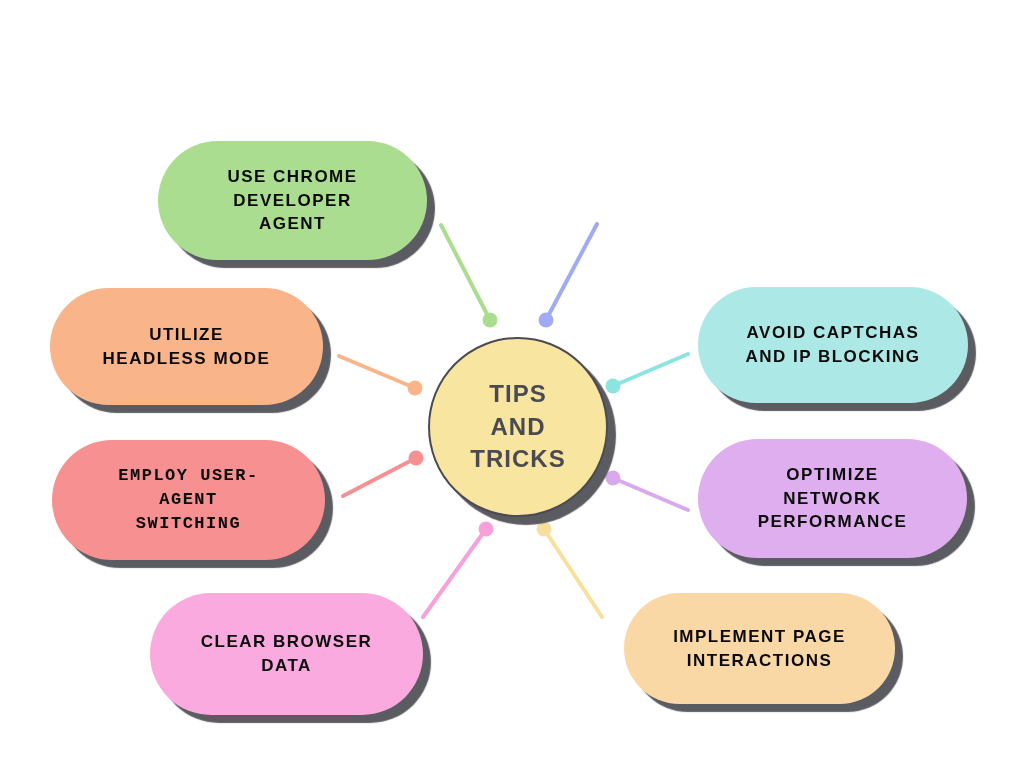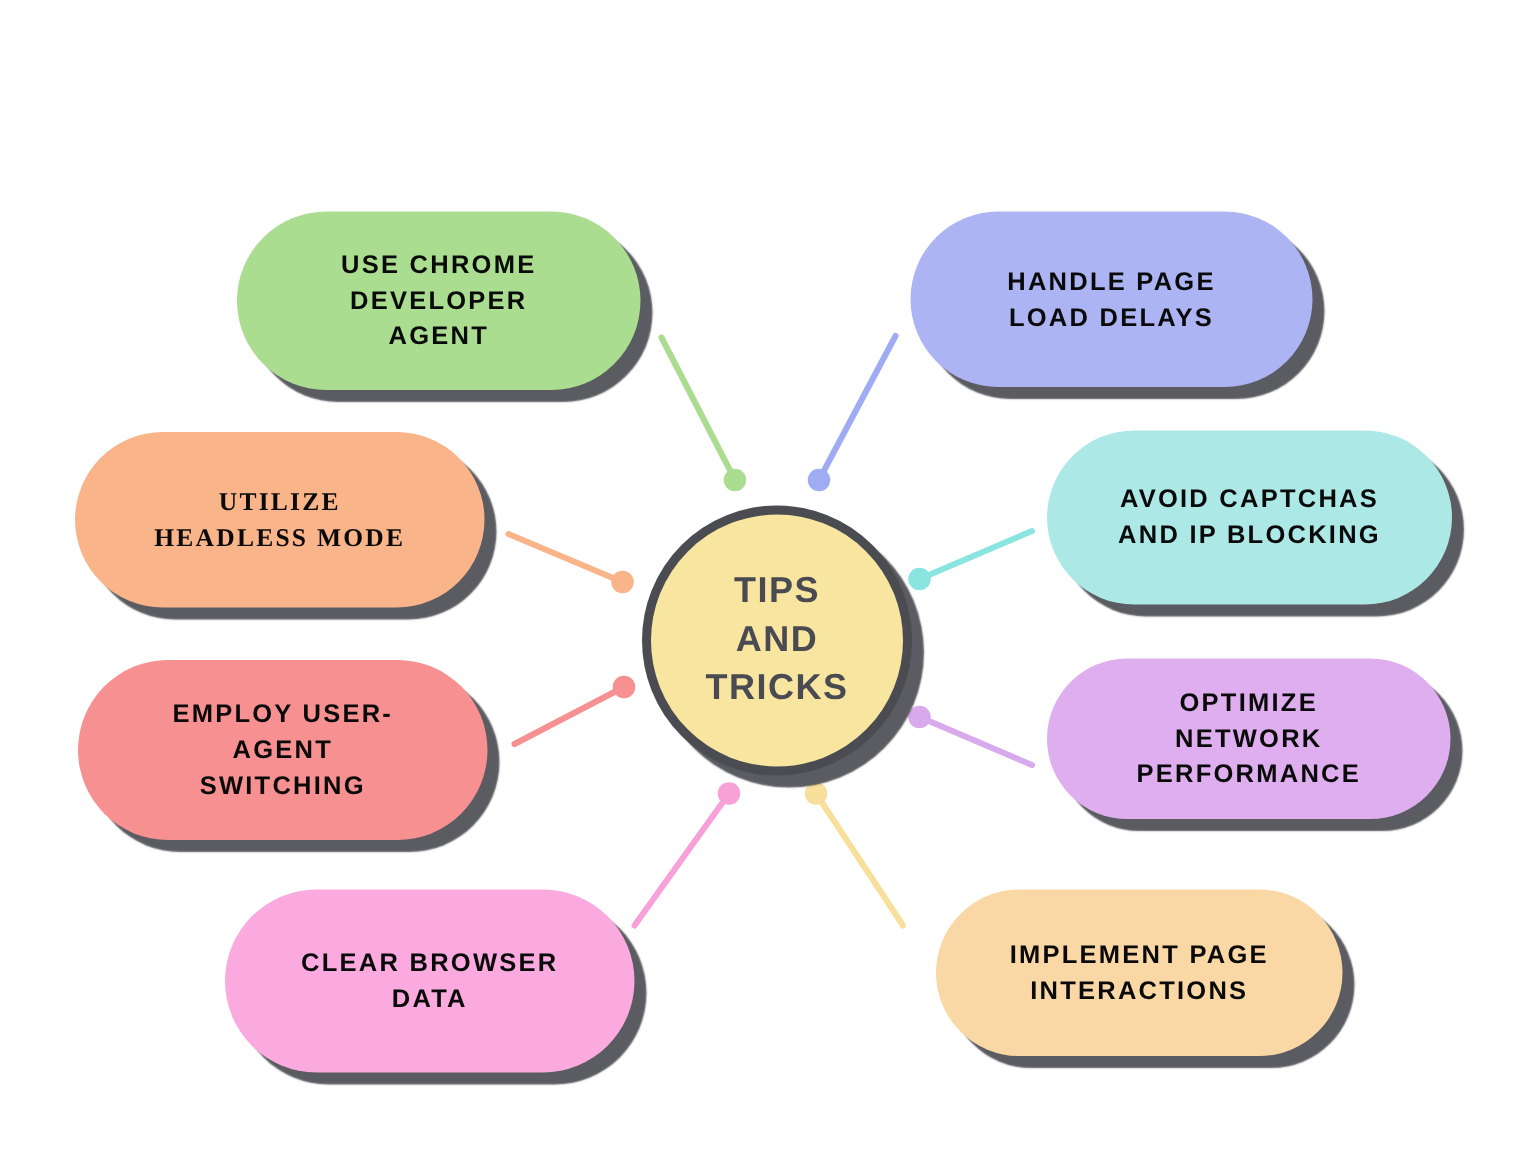--- a/index.html
+++ b/index.html
@@ -39,43 +39,43 @@
     white-space: pre-line;
     padding: 0 18px;
   }
   .center-node {
     position: absolute;
     left: 428px;
     top: 337px;
     width: 180px;
     height: 180px;
     border-radius: 50%;
-    border: 6px solid #22c55e;
+    border: 2px solid #22c55e;
     box-sizing: border-box;
     display: flex;
     align-items: center;
     justify-content: center;
     text-align: center;
     box-shadow: 8px 8px 1px rgba(77, 77, 85, 0.92);
   }
   .center-label {
     font-weight: bold;
     font-size: 24px;
     line-height: 1.35;
     letter-spacing: 1px;
     color: #4a4a52;
     white-space: pre-line;
   }
   
   .pill-0 { left: 158px; top: 141px; width: 269px; height: 119px; }
   .pill-1 { left: 607px; top: 141px; width: 268px; height: 117px; }
-  .pill-2 { left:  50px; top: 288px; width: 273px; height: 117px; font-family: Liberation Serif, serif; }
+  .pill-2 { left:  50px; top: 288px; width: 273px; height: 117px; }
   .pill-3 { left: 698px; top: 287px; width: 270px; height: 116px; }
   .pill-4 { left:  52px; top: 440px; width: 273px; height: 120px; }
-  .pill-5 { left: 698px; top: 439px; width: 269px; height: 107px; }
+  .pill-5 { left: 698px; top: 439px; width: 269px; height: 119px; }
   .pill-6 { left: 150px; top: 593px; width: 273px; height: 122px; justify-content: center; }
   .pill-7 { left: 624px; top: 593px; width: 271px; height: 111px; }
 </style>
 </head>
 <body>
 
 <div class="canvas">
 
   <svg id="connector-svg" width="1024" height="768" viewBox="0 0 1024 768">
       <line x1="441" y1="225" x2="490" y2="320" stroke="#AADD90" stroke-width="4" stroke-linecap="round"></line>
@@ -100,33 +100,29 @@
     <span class="center-label" style="color: rgb(74, 74, 82);">TIPS
 AND
 TRICKS</span>
   </div>
 
   <div class="pill pill-0" style="background: rgb(170, 221, 144);">
     <span class="pill-label">USE CHROME
 DEVELOPER
 AGENT</span>
   </div>
-  <div class="pill pill-1" style="background: rgb(172, 180, 243);">
-    <span class="pill-label">HANDLE PAGE
-LOAD DELAYS</span>
-  </div>
   <div class="pill pill-2" style="background: rgb(249, 180, 137);">
     <span class="pill-label">UTILIZE
 HEADLESS MODE</span>
   </div>
   <div class="pill pill-3" style="background: rgb(172, 233, 230);">
     <span class="pill-label">AVOID CAPTCHAS
 AND IP BLOCKING</span>
   </div>
-  <div class="pill pill-4" style="background: rgb(247, 144, 144);">
+  <div class="pill pill-4" style="background: rgb(247, 144, 144); font-family: Liberation Mono, monospace;">
     <span class="pill-label">EMPLOY USER-
 AGENT
 SWITCHING</span>
   </div>
   <div class="pill pill-5" style="background: rgb(222, 174, 239);">
     <span class="pill-label">OPTIMIZE
 NETWORK
 PERFORMANCE</span>
   </div>
   <div class="pill pill-6" style="background: rgb(250, 170, 222);">

